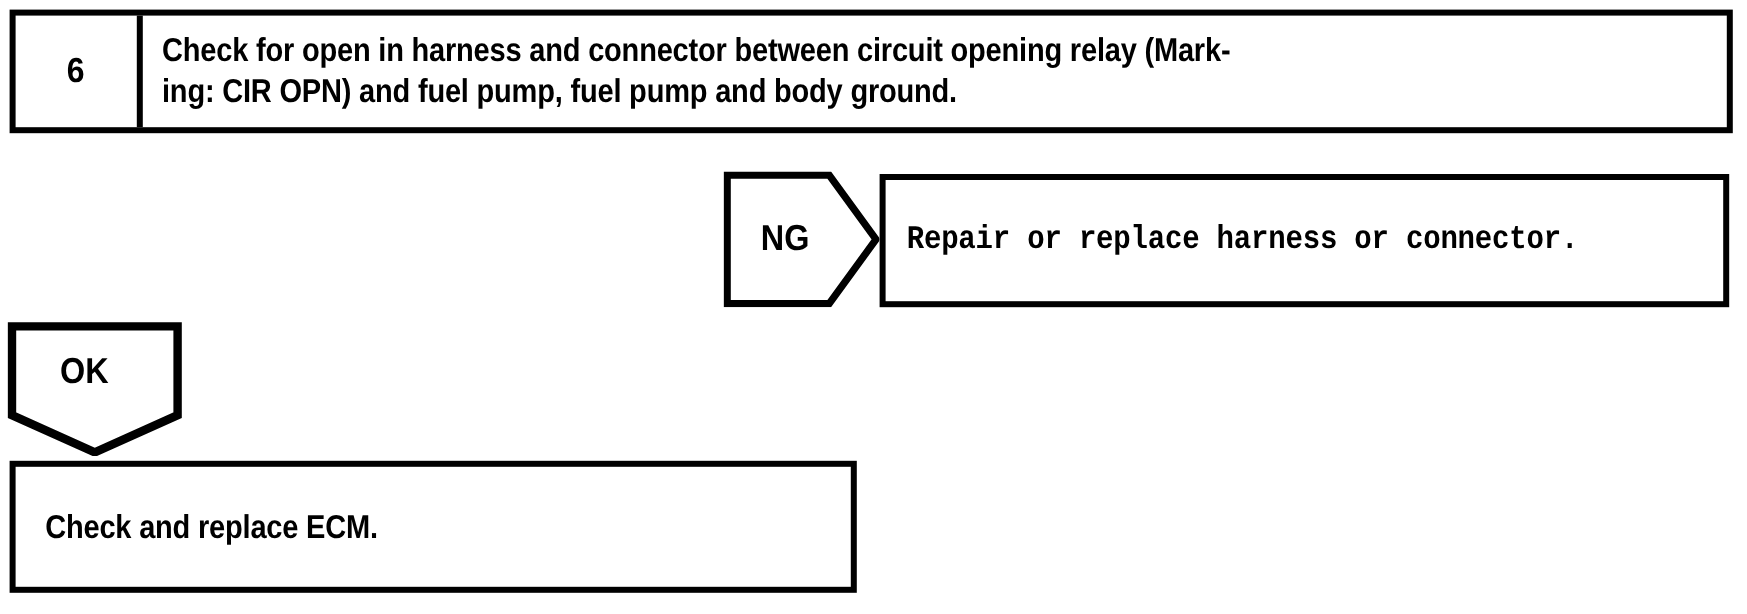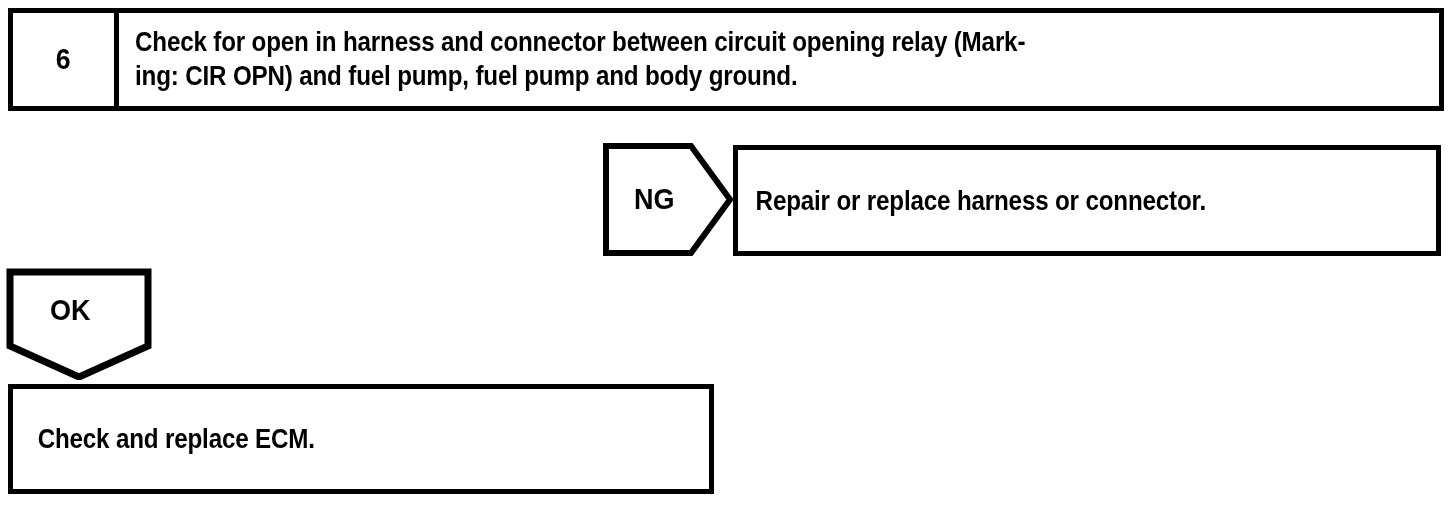--- a/index.html
+++ b/index.html
@@ -90,20 +90,21 @@
   }
 
   
   #ng-result-box {
     left: 733px;
     top: 145px;
     width: 708px;
     height: 111px;
     display: flex;
     align-items: center;
+    font-family: Liberation Mono, monospace;
   }
   #ng-result-box .body-text {
     padding-left: 20px;
     font-size: 27.5px;
     font-weight: bold;
     color: #000000;
     white-space: nowrap;
     transform: scaleX(0.88);
     transform-origin: left center;
     letter-spacing: -0.2px;

